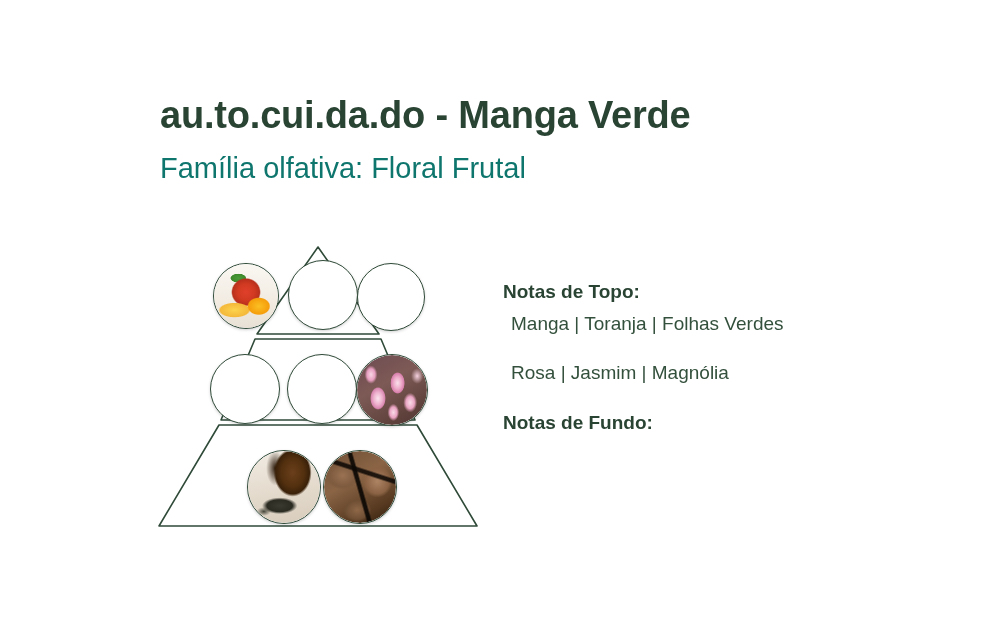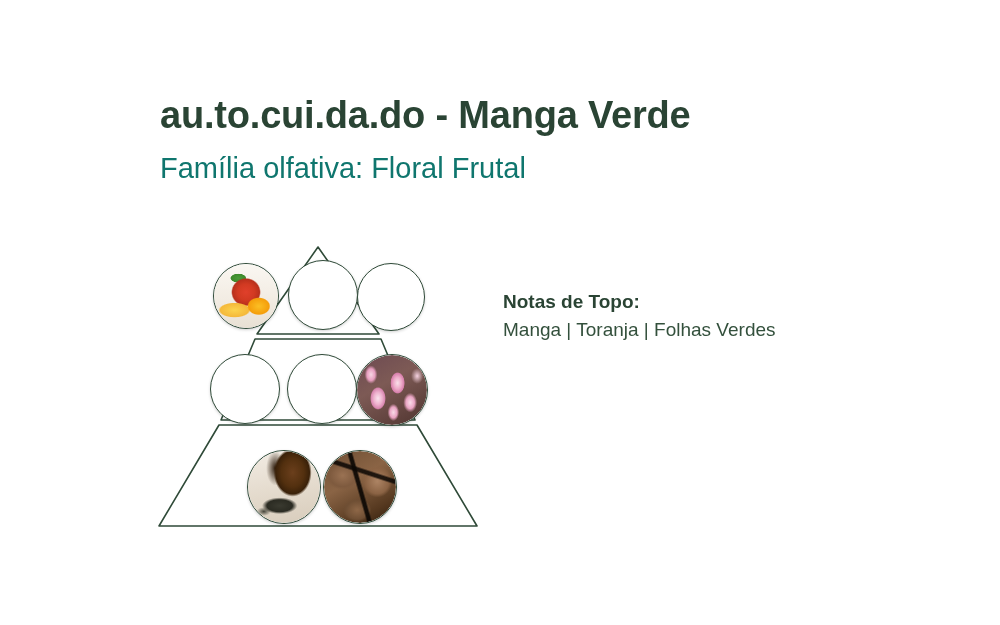--- a/index.html
+++ b/index.html
@@ -163,40 +163,40 @@
       radial-gradient(ellipse 30% 26% at 26% 34%, #9a7253 0%, #7e5a3e 60%, rgba(126,90,62,0) 78%),
       radial-gradient(ellipse 26% 28% at 74% 42%, #ad8464 0%, #8b6344 62%, rgba(139,99,68,0) 80%),
       radial-gradient(ellipse 24% 20% at 46% 82%, #8e6747 0%, #6f4f34 64%, rgba(111,79,52,0) 82%),
       linear-gradient(150deg, #6e4e33 0%, #8a6445 40%, #55381f 78%, #2e1c0c 100%);
   }
 
   
   #notes-panel {
     position: absolute;
     left: 503px;
-    top: 290px;
+    top: 280px;
     width: 400px;
   }
   .note-group { margin-bottom: 25px; }
   .note-group:last-child { margin-bottom: 0; }
 
   .note-heading {
     font-size: 19px;
     font-weight: bold;
     color: #2a4434;
     line-height: 1.25;
     margin: 0 0 4px 0;
     white-space: nowrap;
   }
   .note-values {
     font-size: 19px;
     font-weight: normal;
     color: #33503c;
     line-height: 1.3;
-    margin: 0;
+    margin: 8px;
     white-space: nowrap;
   }
 </style>
 </head>
 <body>
 
 <div id="header">
   <h1 id="product-title">
     <span class="brand">au.to.cui.da.do</span><span class="sep"> - </span><span class="variant">Manga Verde</span>
   </h1>
@@ -243,17 +243,19 @@
 </div>
 
 <div id="notes-panel">
 
   <div class="note-group">
     <p class="note-heading">Notas de Topo:</p>
     <p class="note-values">Manga | Toranja | Folhas Verdes</p>
   </div>
 
   <div class="note-group">
+    <p class="note-values">Rosa | Jasmim | Magnólia</p>
   </div>
 
   <div class="note-group">
+    <p class="note-heading">Notas de Fundo:</p>
   </div>
 </div>
 
 </body></html>

